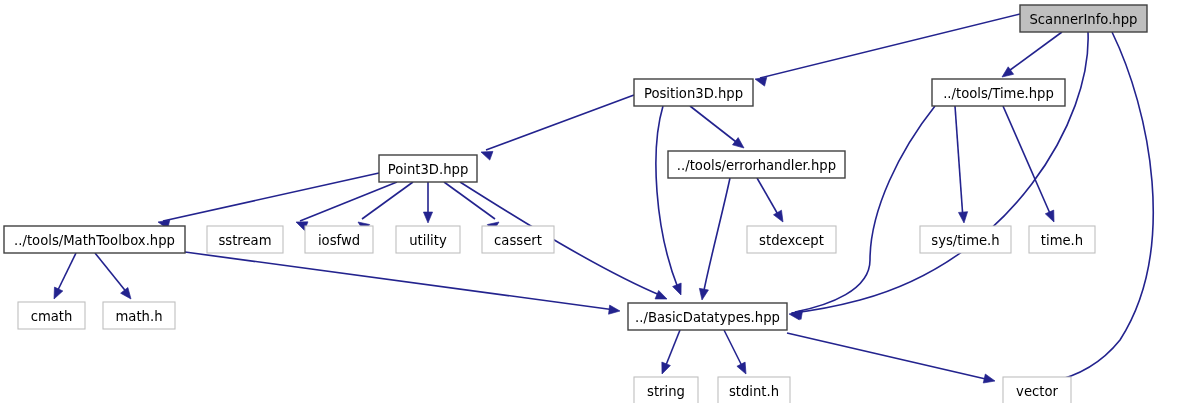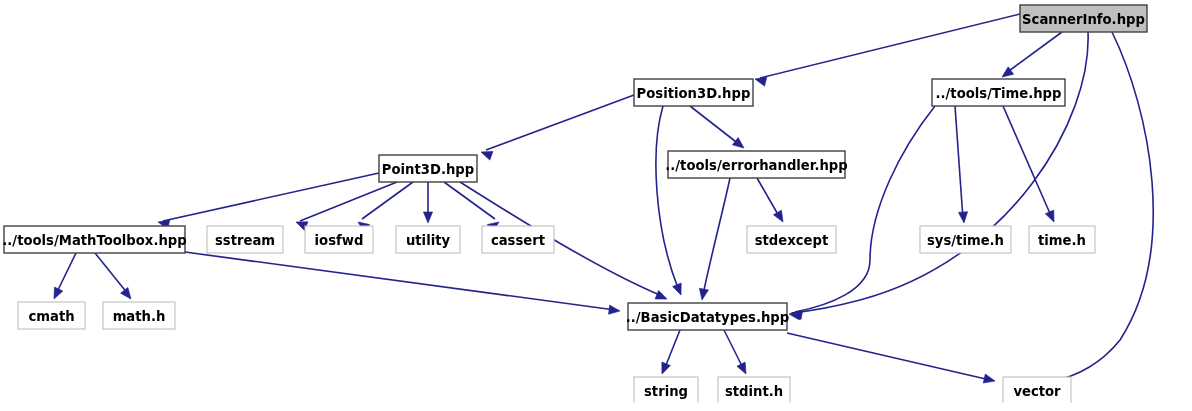--- a/index.html
+++ b/index.html
@@ -9,21 +9,20 @@
   }
   body {
     font-family: "DejaVu Sans", sans-serif;
   }
   #graph-wrap {
     position: relative;
     width: 1192px;
     height: 403px;
     overflow: hidden;
     background: #ffffff;
-    font-weight: bold;
   }
   svg#depgraph {
     display: block;
     width: 1192px;
     height: 411px;
   }
   .edge-path {
     fill: none;
     stroke: #23238e;
     stroke-width: 1.6;

